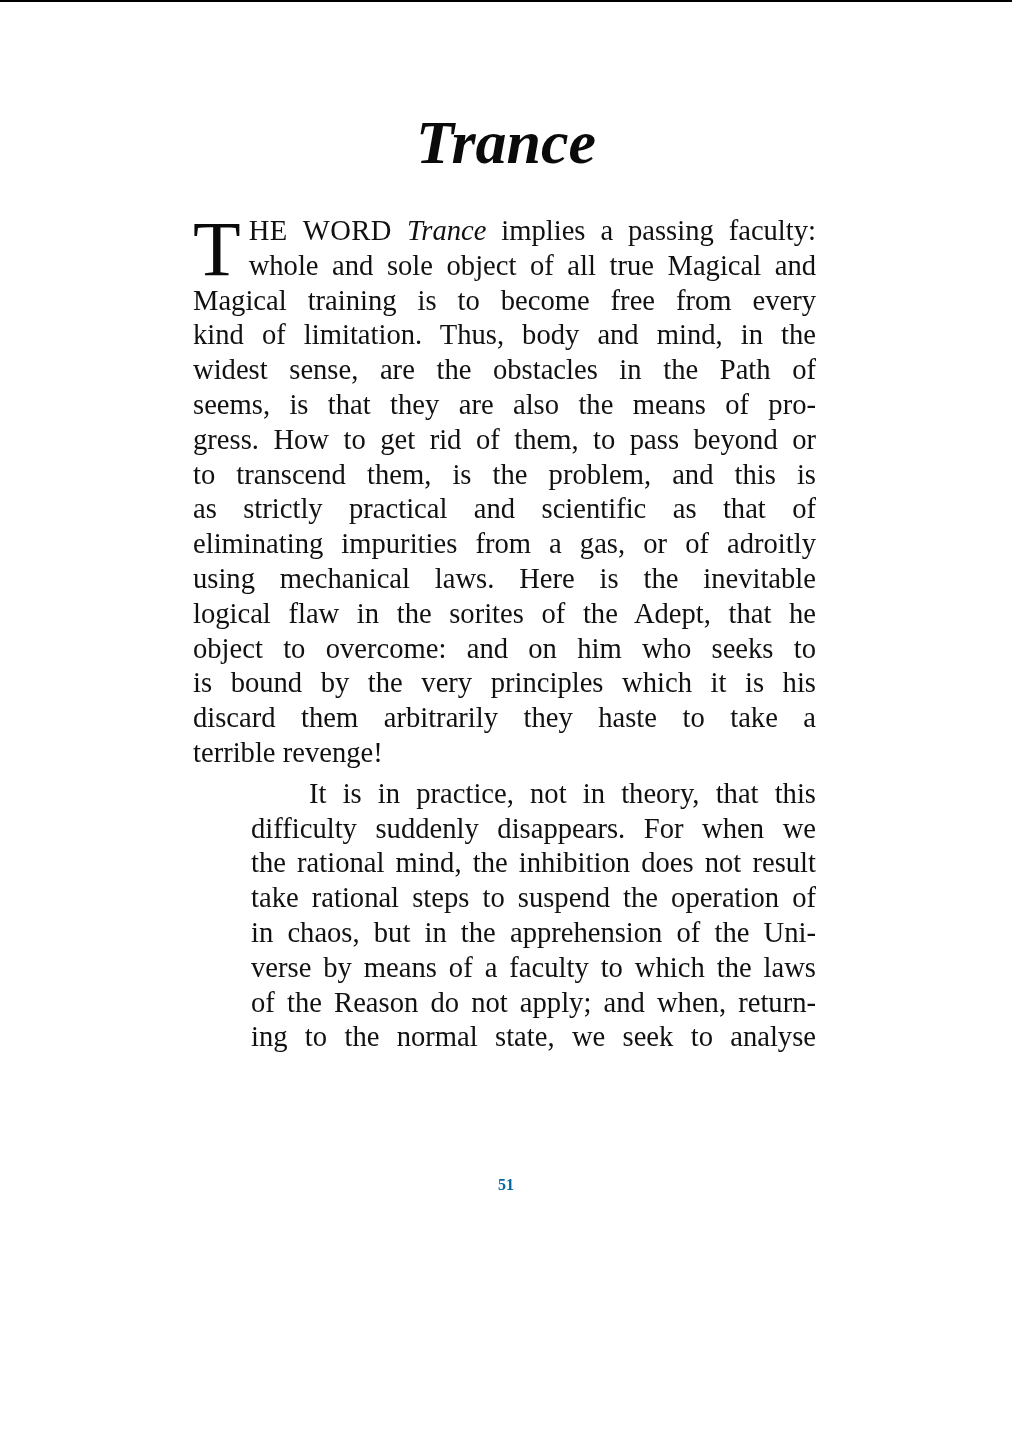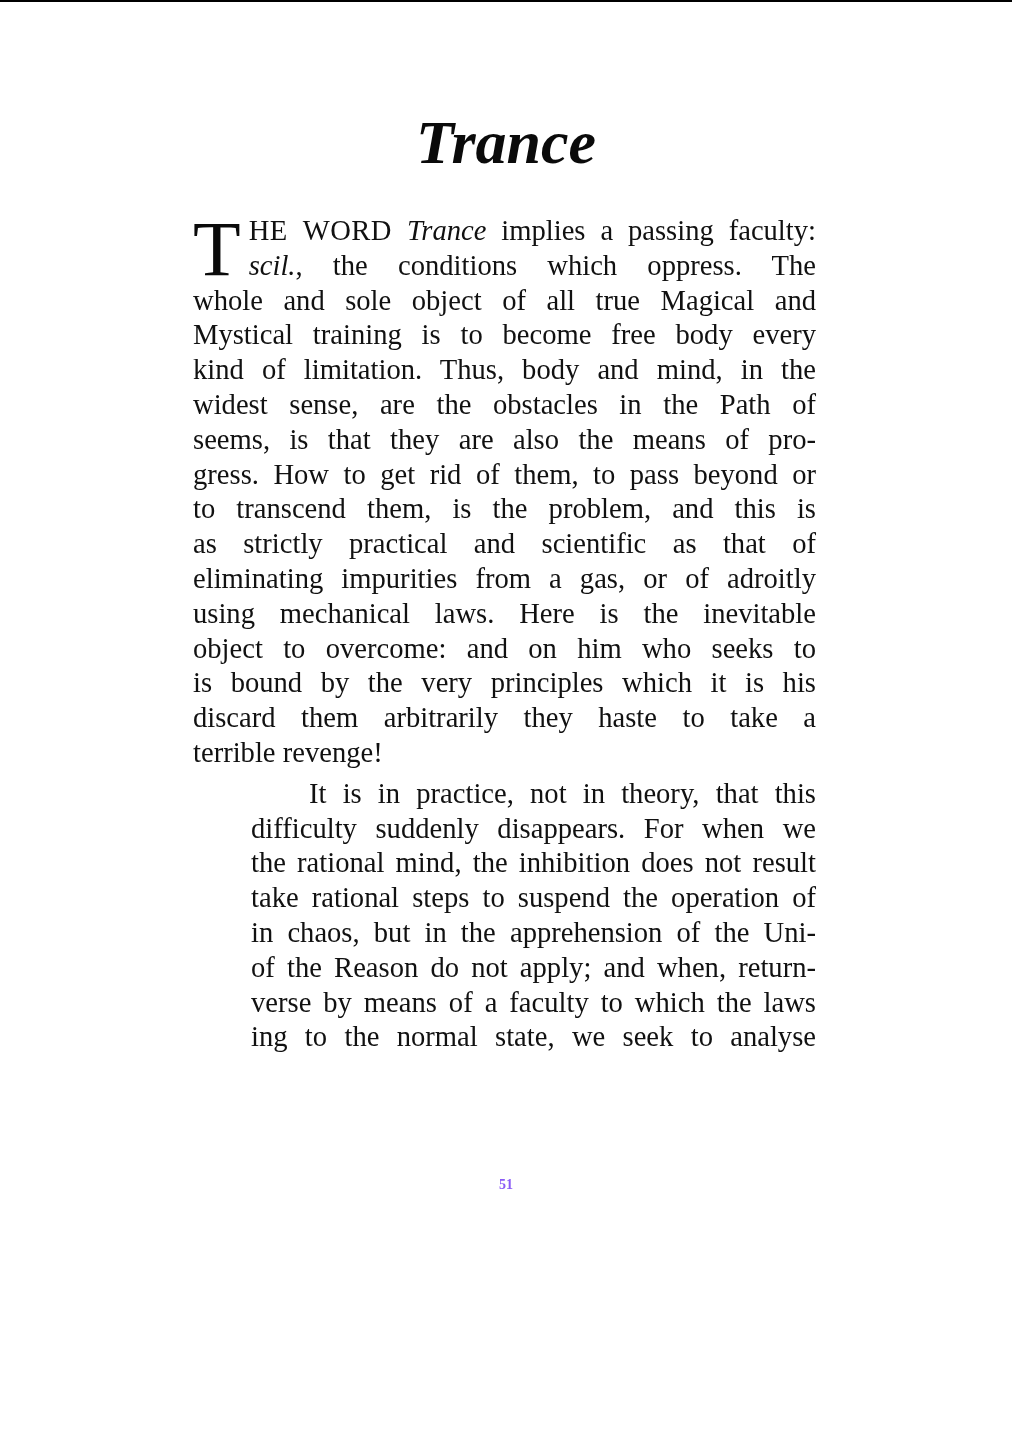--- a/index.html
+++ b/index.html
@@ -81,61 +81,61 @@
     }
     .line.indent {
       padding-left: 58px;
     }
     .page-number {
       position: absolute;
       left: 0;
       top: 1170px;
       width: 1012px;
       text-align: center;
-      font-size: 14px;
+      font-size: 16px;
       font-weight: bold;
       line-height: 30px;
-      color: #8b5cf6;
+      color: #0369a1;
     }
   </style>
 </head>
 <body>
 
 <div class="top-rule"></div>
 
 <h1 class="chapter-title">Trance</h1>
 
 <div class="body-text">
 
   <div class="paragraph para-1">
     <span class="drop-cap">T</span>
     <span class="line"><span class="small-caps">HE WORD</span> <span class="ital">Trance</span><span> implies a passing faculty:</span></span>
-    <span class="line"><span class="ital">scil.</span><span>, the conditions which oppress. The</span></span>
     <span class="line">whole and sole object of all true Magical and</span>
-    <span class="line">Mystical training is to become free body every</span>
+    <span class="line">Magical training is to become free from every</span>
     <span class="line">kind of limitation. Thus, body and mind, in the</span>
     <span class="line">widest sense, are the obstacles in the Path of</span>
     <span class="line">seems, is that they are also the means of pro-</span>
     <span class="line">gress. How to get rid of them, to pass beyond or</span>
     <span class="line">to transcend them, is the problem, and this is</span>
     <span class="line">as strictly practical and scientific as that of</span>
     <span class="line">eliminating impurities from a gas, or of adroitly</span>
     <span class="line">using mechanical laws. Here is the inevitable</span>
+    <span class="line">logical flaw in the sorites of the Adept, that he</span>
     <span class="line">object to overcome: and on him who seeks to</span>
     <span class="line">is bound by the very principles which it is his</span>
     <span class="line">discard them arbitrarily they haste to take a</span>
     <span class="line last">terrible revenge!</span>
   </div>
 
   <div class="paragraph para-2" style="margin-top:6px;">
     <span class="line indent">It is in practice, not in theory, that this</span>
     <span class="line">difficulty suddenly disappears. For when we</span>
     <span class="line">the rational mind, the inhibition does not result</span>
     <span class="line">take rational steps to suspend the operation of</span>
     <span class="line">in chaos, but in the apprehension of the Uni-</span>
+    <span class="line">verse by means of a faculty to which the laws</span>
     <span class="line">of the Reason do not apply; and when, return-</span>
-    <span class="line">verse by means of a faculty to which the laws</span>
     <span class="line">ing to the normal state, we seek to analyse</span>
   </div>
 
 </div>
 
 <div class="page-number">51</div>
 
 </body></html>

